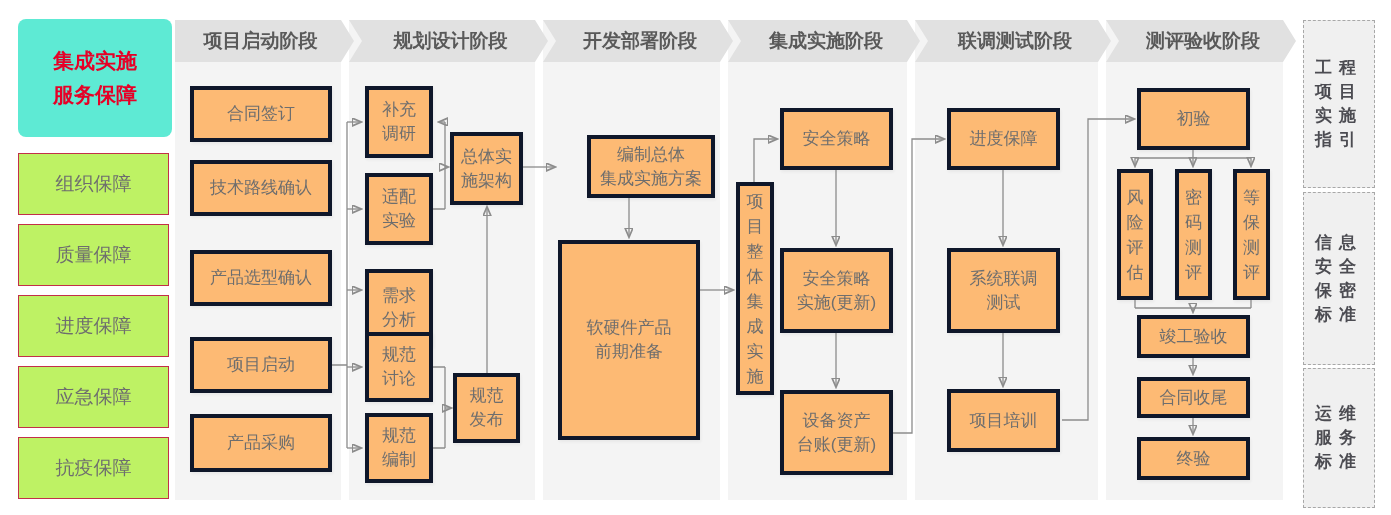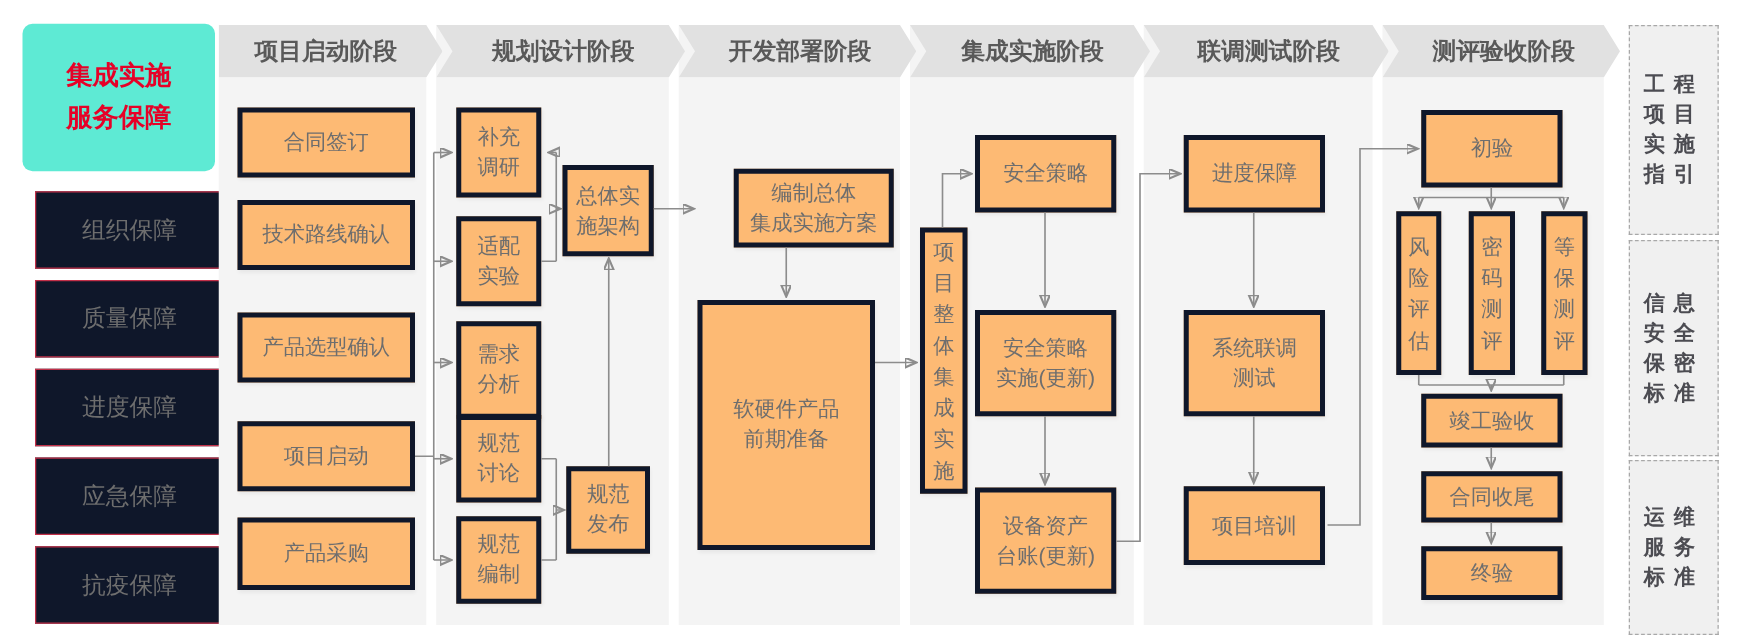--- a/index.html
+++ b/index.html
@@ -4,23 +4,23 @@
 <style>
   html,body{margin:0;padding:0;background:#fff;}
   body{font-family:"Liberation Sans","DejaVu Sans",sans-serif;}
   .canvas{position:relative;width:1391px;height:515px;background:#fff;overflow:hidden;}
 
   
   .side-title{position:absolute;left:18px;top:19px;width:154px;height:118px;
     background:#5eead4;border-radius:8px;color:#e60127;font-weight:bold;
     font-size:21px;line-height:1.6;display:flex;align-items:center;justify-content:center;
     text-align:center;white-space:pre-line;}
-  .side-item{position:absolute;left:18px;width:149px;height:60px;background:#0f172a;
+  .side-item{position:absolute;left:18px;width:149px;height:60px;background:#bef264;
     border:1.5px solid #c23049;color:#6e6e6e;font-size:19px;
-    display:flex;align-items:center;justify-content:center;margin-left:10px;}
+    display:flex;align-items:center;justify-content:center;}
 
   
   .panel{position:absolute;top:20px;height:480px;background:#f4f4f4;}
   .band{position:absolute;top:20px;height:42px;background:#e1e1e1;color:#595959;
     font-weight:bold;font-size:19px;display:flex;align-items:center;justify-content:center;
     padding-right:8px;box-sizing:border-box;}
   .band-first{clip-path:polygon(0 0,calc(100% - 13px) 0,100% 50%,calc(100% - 13px) 100%,0 100%);}
   .band-mid{clip-path:polygon(0 0,calc(100% - 13px) 0,100% 50%,calc(100% - 13px) 100%,0 100%,13px 50%);padding-left:12px;}
 
   
@@ -81,21 +81,21 @@
   <div class="node" style="left:190px;top:86px;width:142px;height:56px">合同签订</div>
   <div class="node" style="left:190px;top:160px;width:142px;height:56px">技术路线确认</div>
   <div class="node" style="left:190px;top:250px;width:142px;height:56px">产品选型确认</div>
   <div class="node" style="left:190px;top:414px;width:142px;height:58px">产品采购</div>
   <div class="node" style="left:190px;top:337px;width:142px;height:56px">项目启动</div>
 
   <div class="node" style="left:365px;top:86px;width:68px;height:72px">补充
 调研</div>
   <div class="node" style="left:365px;top:173px;width:68px;height:72px">适配
 实验</div>
-  <div class="node" style="left:365px;top:257px;width:68px;height:78px">需求
+  <div class="node" style="left:365px;top:269px;width:68px;height:78px">需求
 分析</div>
   <div class="node" style="left:365px;top:332px;width:68px;height:70px">规范
 讨论</div>
   <div class="node" style="left:365px;top:413px;width:68px;height:70px">规范
 编制</div>
   <div class="node" style="left:450px;top:132px;width:73px;height:73px">总体实
 施架构</div>
   <div class="node" style="left:453px;top:373px;width:67px;height:70px">规范
 发布</div>
 

